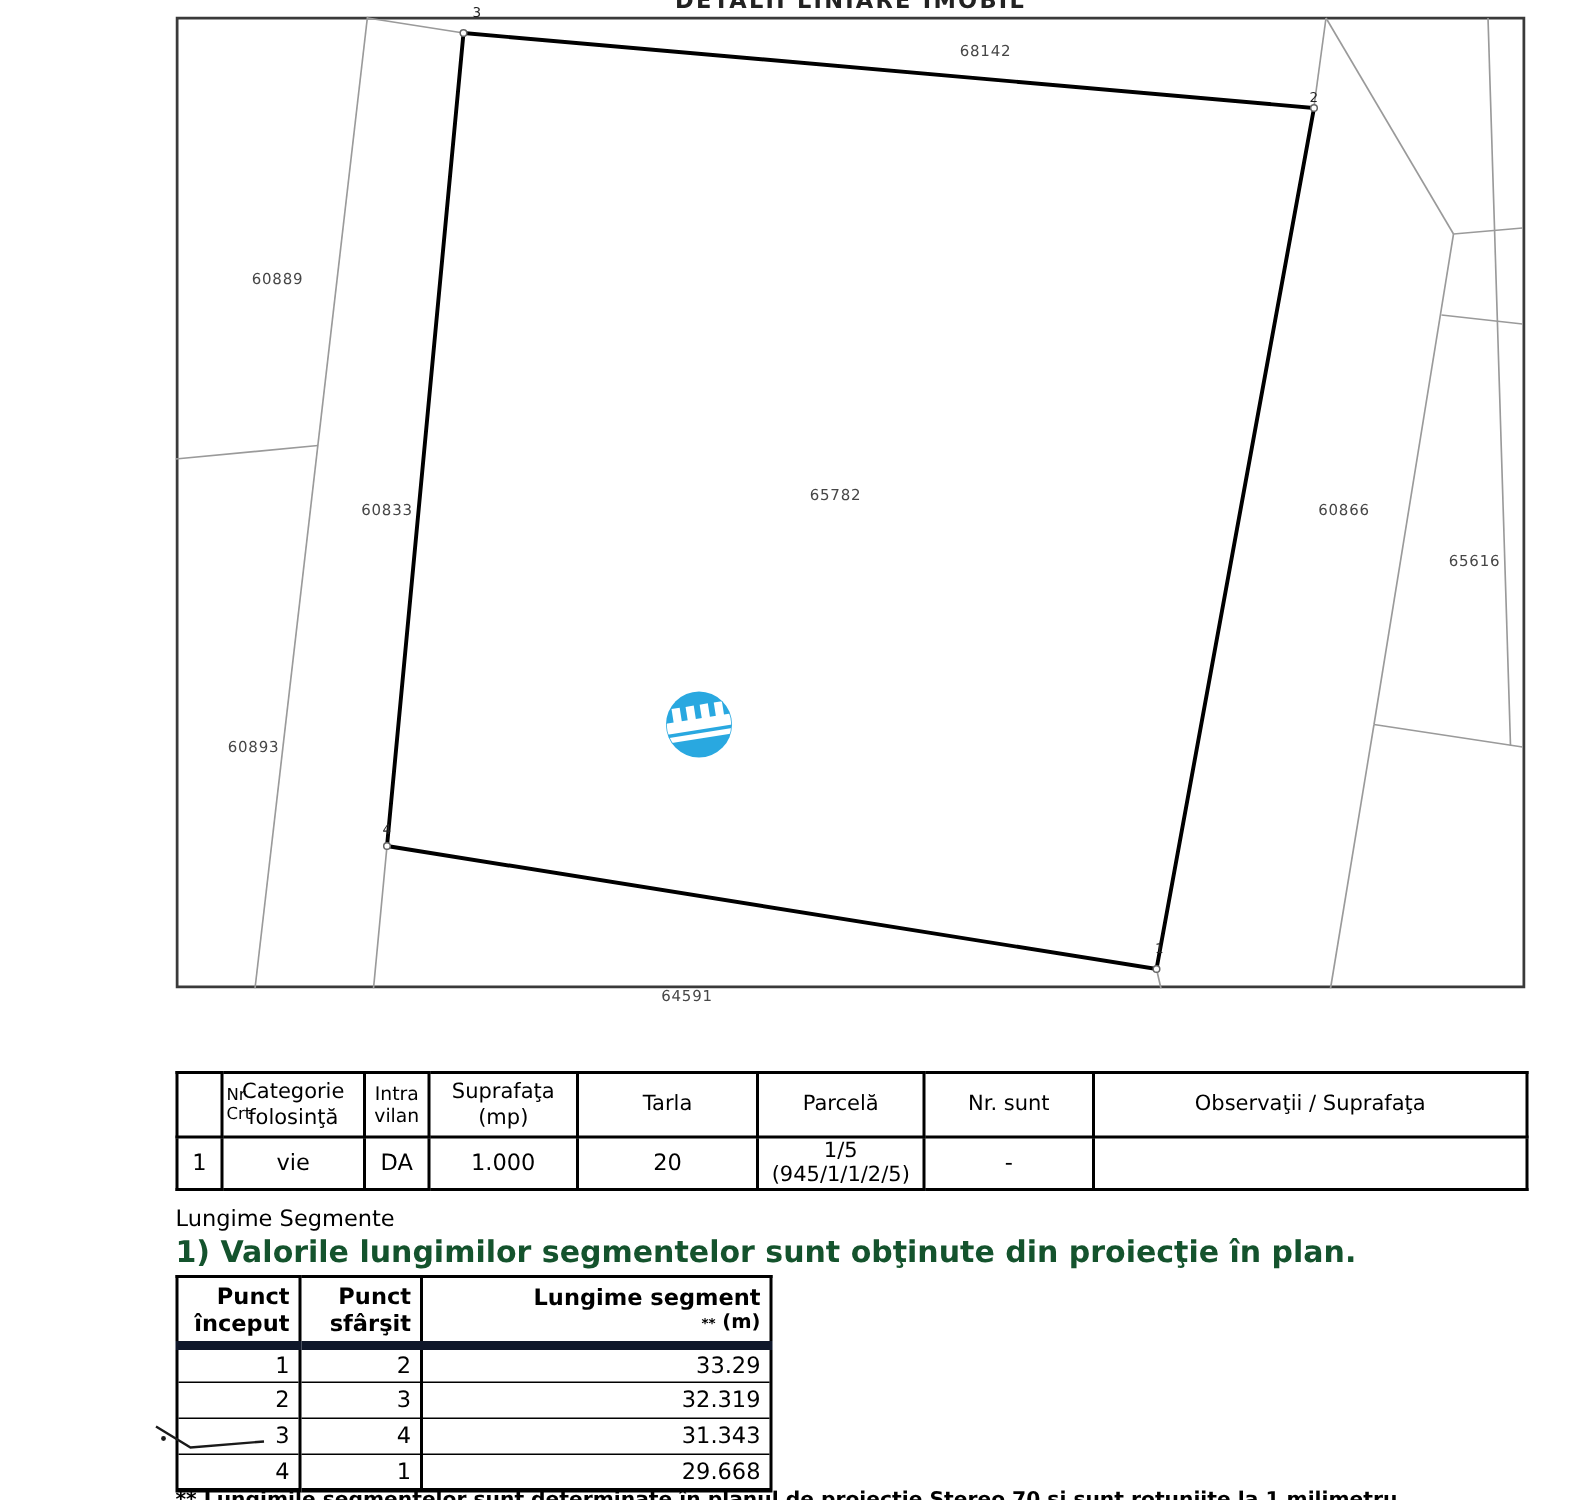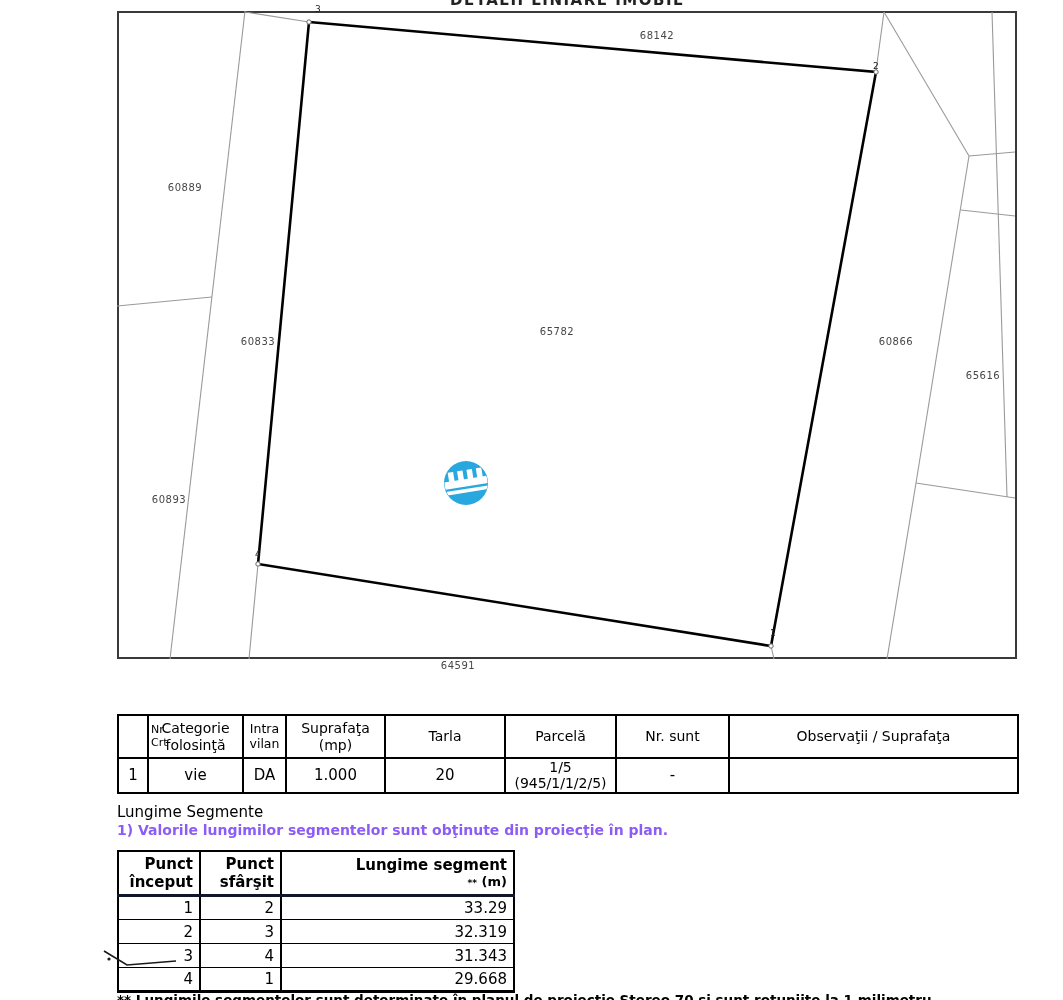--- a/index.html
+++ b/index.html
@@ -43,29 +43,29 @@
   .t1 th.md { font-size:12.5px; }
   .t1 td { font-size:15px; line-height:1.1; }
   .t1 td.two { font-size:14px; }
   .preline { white-space:pre-line; }
   .h2 {
     position:absolute; left:117px; top:803px;
     font-size:15px; font-weight:normal; color:#000;
   }
   .note {
     position:absolute; left:117px; top:822px;
-    font-size:14px; font-weight:600; color:#8b5cf6;
+    font-size:20px; font-weight:600; color:#14532d;
   }
   .t2 { position:absolute; left:117px; top:850px; width:396px; }
   .t2 th, .t2 td {
     border-left:2px solid #000; border-right:2px solid #000;
     border-top:1px solid #000; border-bottom:1px solid #000;
     text-align:right; vertical-align:middle; padding:0 6px 0 0; color:#000;
   }
-  .t2 tr.hd th { border-top:2px solid #000; border-bottom:3px solid #0f172a;
+  .t2 tr.hd th { border-top:2px solid #000; border-bottom:6px solid #0f172a;
     font-size:15px; font-weight:600; line-height:1.2; height:42px; }
   .t2 tr.dr { height:24px; }
   .t2 td { font-size:15px; }
   .t2 tr.last td { border-bottom:3px solid #000; }
   .unitline { font-size:13px; font-weight:600; }
   .unitline .marker { font-size:9px; font-weight:600; }
   .footnote {
     position:absolute; left:117px; top:992px; width:940px;
     font-size:13.5px; font-weight:600; color:#000; white-space:nowrap;
   }

